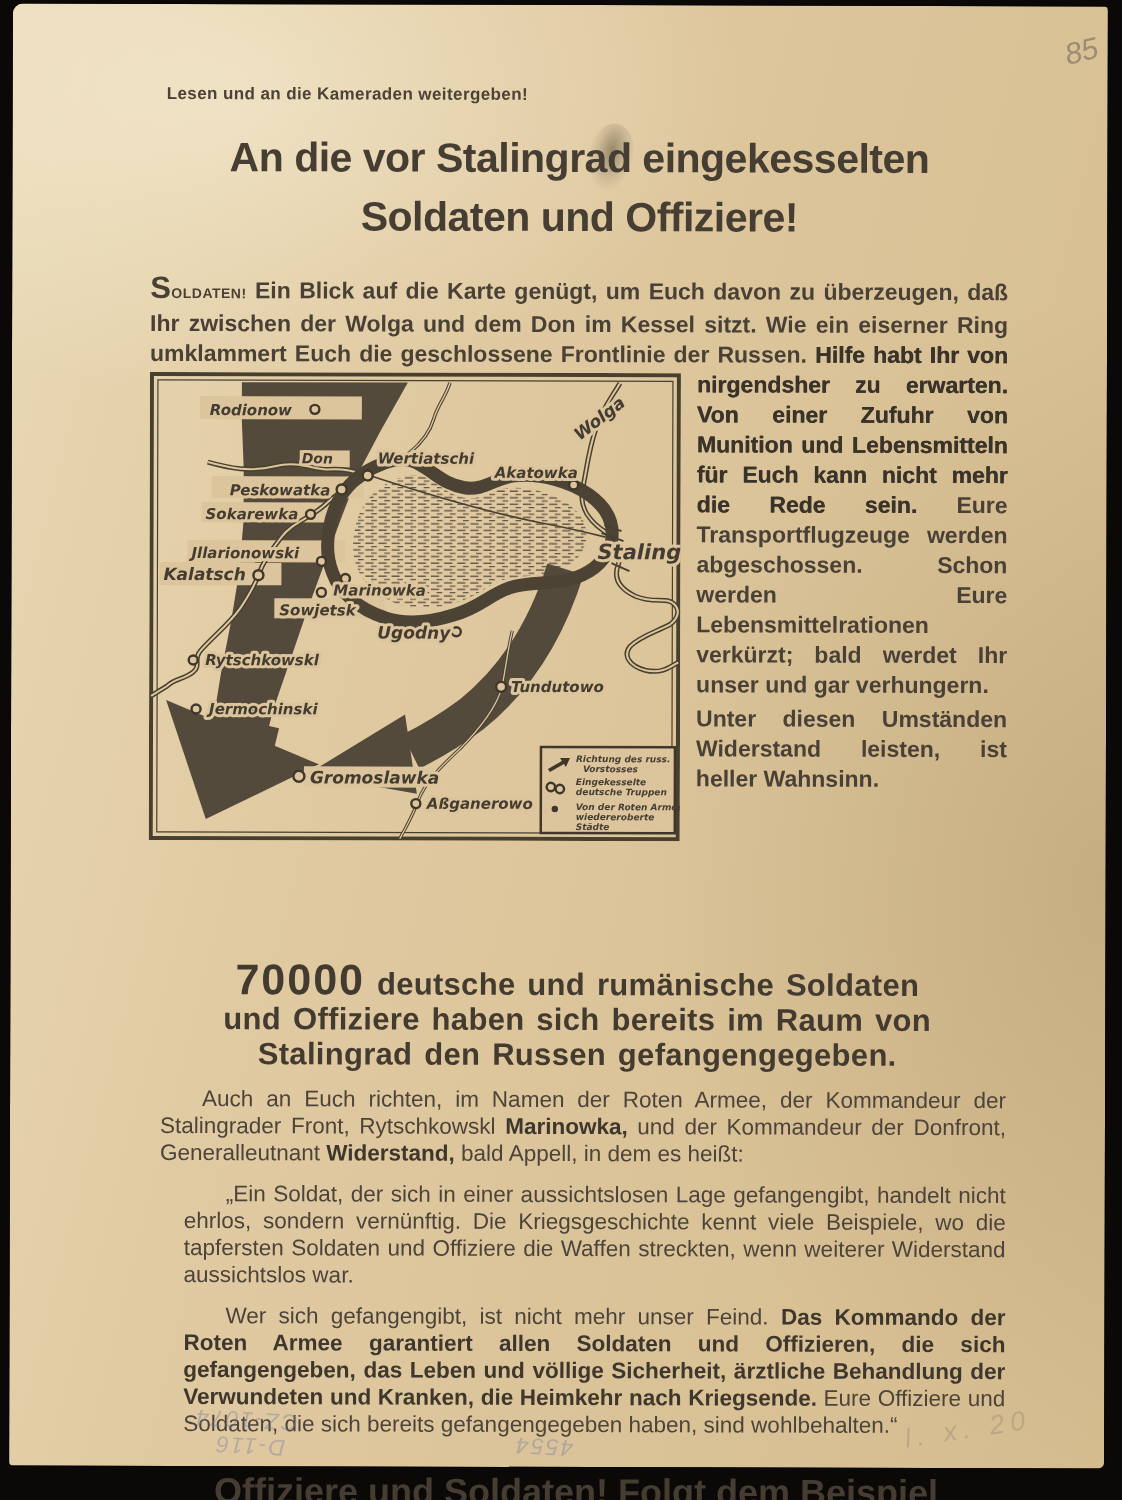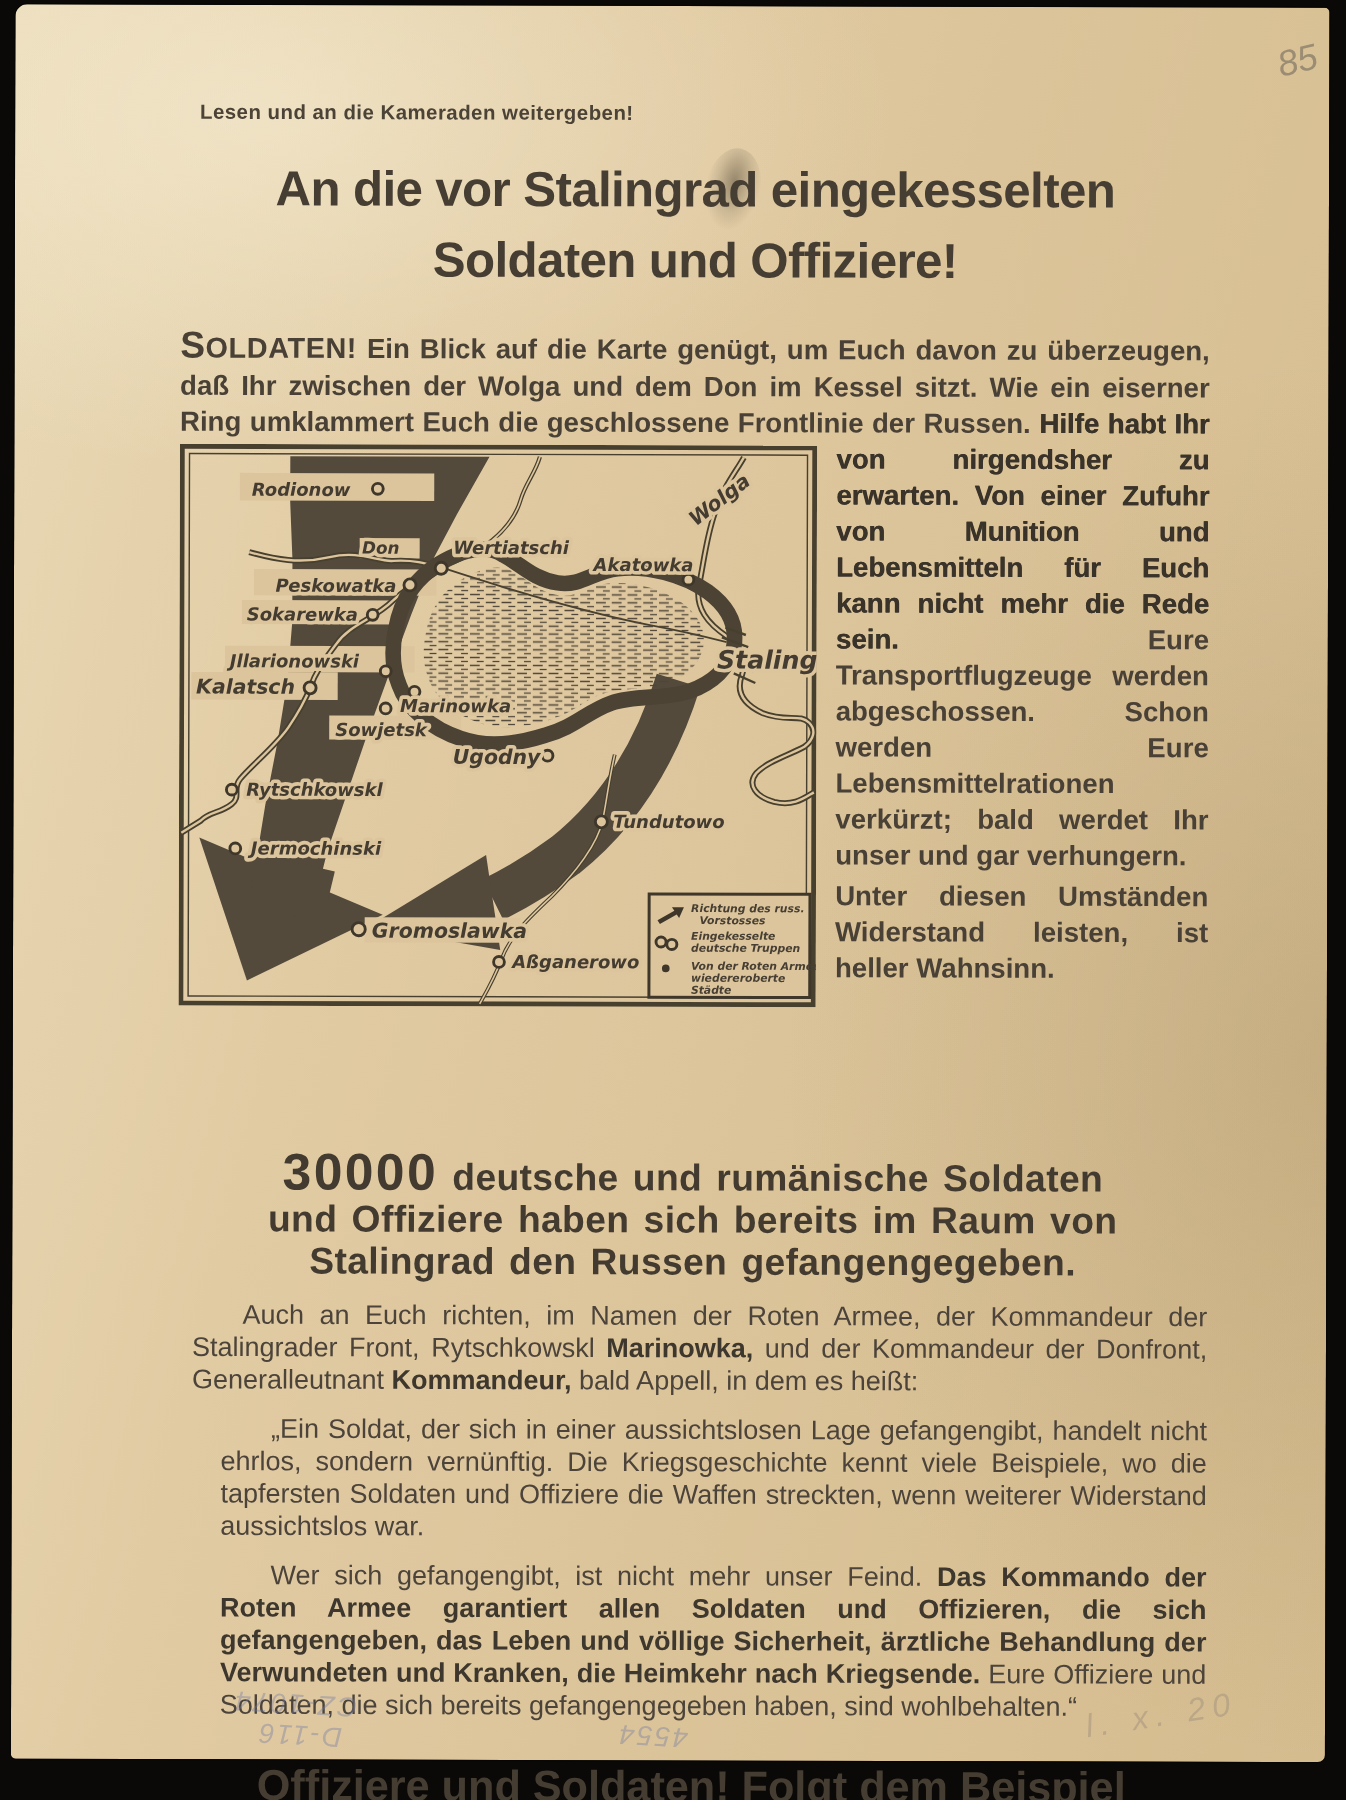--- a/index.html
+++ b/index.html
@@ -37,21 +37,21 @@
     color:#463e33;
   }
   
   .flow{
     margin-top:27px;text-align:justify;
     font-size:23px;line-height:30px;font-weight:700;color:#4a4136;
     hyphens:auto;
   }
   .flow .xb{color:#3a332a;text-shadow:.4px 0 0 #3a332a;}
   .lead-initial{font-size:31px;letter-spacing:.5px;}
-  .lead-caps{font-size:24px;letter-spacing:.5px;}
+  .lead-caps{font-size:14px;letter-spacing:.5px;}
   .map-figure{
     float:left;width:531px;height:468px;
     margin:4px 16px 92px 0;
   }
   .p-standalone{margin:4px 0 0 0;}
   .clear{clear:both;height:0;}
 
   
   .midhead{
     margin:30px 0 0 0;text-align:center;
@@ -245,26 +245,26 @@
             <text class="legtext" x="427" y="447">wiedereroberte</text>
             <text class="legtext" x="427" y="457">Städte</text>
           </g>
         </svg>
       </span><span class="xb">Hilfe habt Ihr von nirgendsher zu erwarten. Von einer Zufuhr von Munition und Lebensmitteln für Euch kann nicht mehr die Rede sein.</span><span> Eure Transportflugzeuge werden abgeschossen. Schon werden Eure Lebensmittelrationen verkürzt; bald werdet Ihr unser und gar verhungern.</span>
       <p class="p-standalone">Unter diesen Umständen Widerstand leisten, ist heller Wahnsinn.</p>
       <div class="clear"></div>
     </div>
 
     <div class="midhead">
-      <span class="bignum">30000</span><span> deutsche und rumänische Soldaten</span><br>
+      <span class="bignum">70000</span><span> deutsche und rumänische Soldaten</span><br>
       <span>und Offiziere haben sich bereits im Raum von</span><br>
       <span>Stalingrad den Russen gefangengegeben.</span>
     </div>
 
-    <p class="bodypara"><span>Auch an Euch richten, im Namen der Roten Armee, der Kommandeur der Stalingrader Front, Rytschkowskl </span><b>Marinowka,</b><span> und der Kommandeur der Donfront, Generalleutnant </span><b>Kommandeur,</b><span> bald Appell, in dem es heißt:</span></p>
+    <p class="bodypara"><span>Auch an Euch richten, im Namen der Roten Armee, der Kommandeur der Stalingrader Front, Rytschkowskl </span><b>Marinowka,</b><span> und der Kommandeur der Donfront, Generalleutnant </span><b>Widerstand,</b><span> bald Appell, in dem es heißt:</span></p>
 
     <p class="bodypara indented">„Ein Soldat, der sich in einer aussichtslosen Lage gefangengibt, handelt nicht ehrlos, sondern vernünftig. Die Kriegsgeschichte kennt viele Beispiele, wo die tapfersten Soldaten und Offiziere die Waffen streckten, wenn weiterer Widerstand aussichtslos war.</p>
 
     <p class="bodypara indented"><span>Wer sich gefangengibt, ist nicht mehr unser Feind. </span><b>Das Kommando der Roten Armee garantiert allen Soldaten und Offizieren, die sich gefangengeben, das Leben und völlige Sicherheit, ärztliche Behandlung der Verwundeten und Kranken, die Heimkehr nach Kriegsende.</b><span> Eure Offiziere und Soldaten, die sich bereits gefangengegeben haben, sind wohlbehalten.“</span></p>
 
     <div class="endhead">
       <span>Offiziere und Soldaten! Folgt dem Beispiel</span><br>
       
     </div>
 

